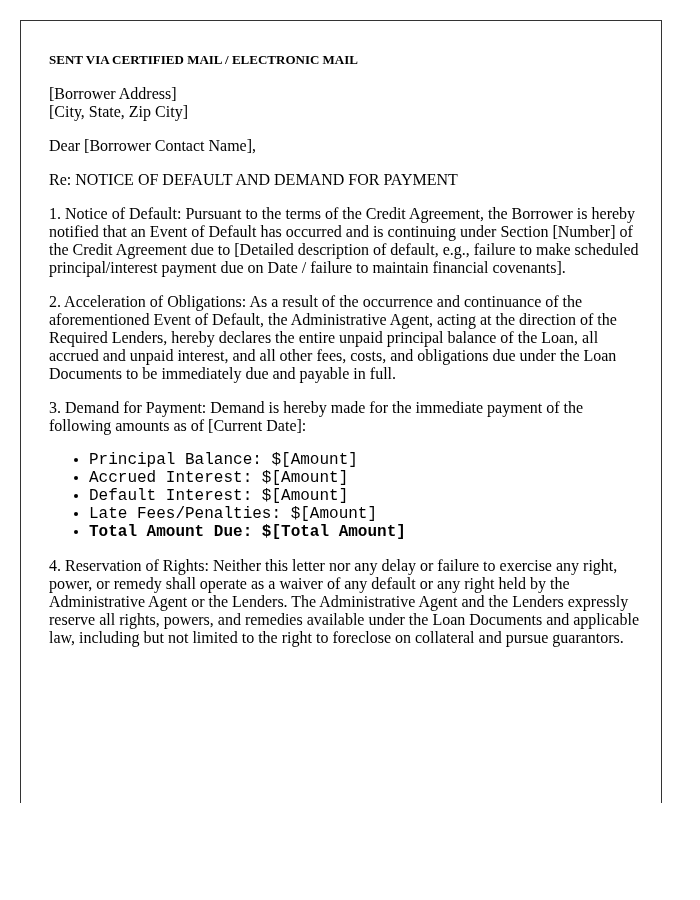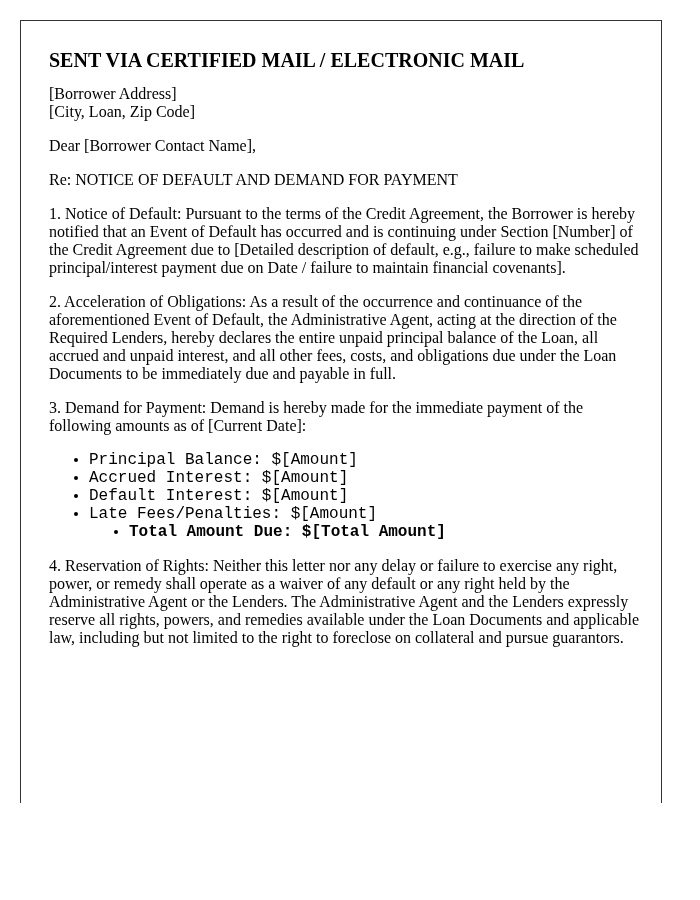--- a/index.html
+++ b/index.html
@@ -26,56 +26,55 @@
       font-family: "Liberation Serif", "DejaVu Serif", serif;
       font-size: 16px;
       line-height: 18px;
       color: #000000;
     }
     .content p {
       margin: 0 0 16px 0;
     }
     .heading {
       font-weight: bold;
-      font-size: 20px;
+      font-size: 13px;
       margin: 0 0 16px 0;
       padding-top: 8px;
     }
     .addr-line {
       display: block;
     }
     .label {
       font-weight: normal;
     }
     ul.amounts {
       margin: 0 0 16px 0;
       padding-left: 40px;
       list-style-type: disc;
       font-family: Liberation Mono, monospace;
     }
     ul.amounts li {
       margin: 0;
     }
     ul.amounts li.total {
       font-weight: bold;
-      margin-left: 40px;
     }
   </style>
 </head>
 <body>
 
 <div class="page">
   <div class="content">
 
     <p class="heading">SENT VIA CERTIFIED MAIL / ELECTRONIC MAIL</p>
 
 
     <p>
       <span class="addr-line">[Borrower Address]</span>
-      <span class="addr-line">[City, Loan, Zip Code]</span>
+      <span class="addr-line">[City, State, Zip City]</span>
     </p>
 
     <p>Dear [Borrower Contact Name],</p>
 
     <p>Re: NOTICE OF DEFAULT AND DEMAND FOR PAYMENT</p>
 
 
     <p><span class="label">1. Notice of Default:</span><span> Pursuant to the terms of the Credit Agreement, the Borrower is hereby notified that an Event of Default has occurred and is continuing under Section [Number] of the Credit Agreement due to [Detailed description of default, e.g., failure to make scheduled principal/interest payment due on Date / failure to maintain financial covenants].</span></p>
 
     <p><span class="label">2. Acceleration of Obligations:</span><span> As a result of the occurrence and continuance of the aforementioned Event of Default, the Administrative Agent, acting at the direction of the Required Lenders, hereby declares the entire unpaid principal balance of the Loan, all accrued and unpaid interest, and all other fees, costs, and obligations due under the Loan Documents to be immediately due and payable in full.</span></p>

